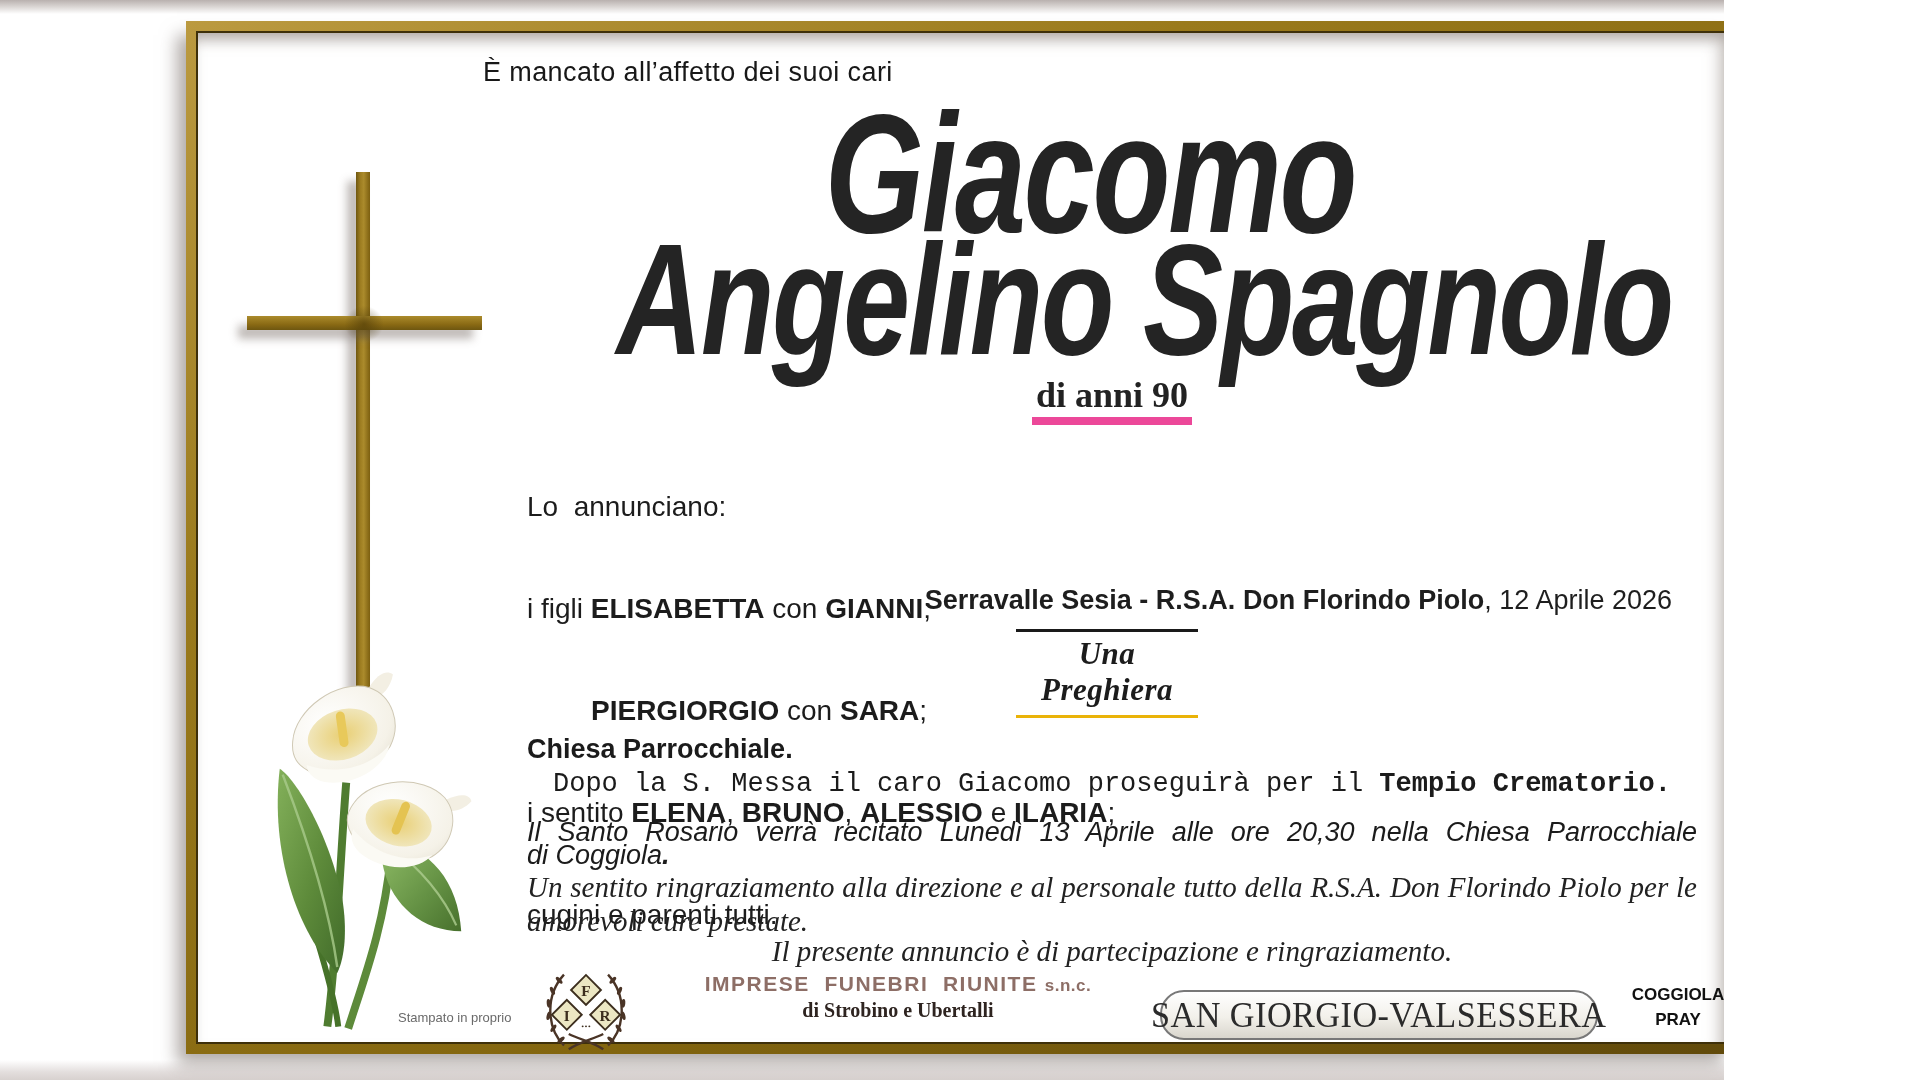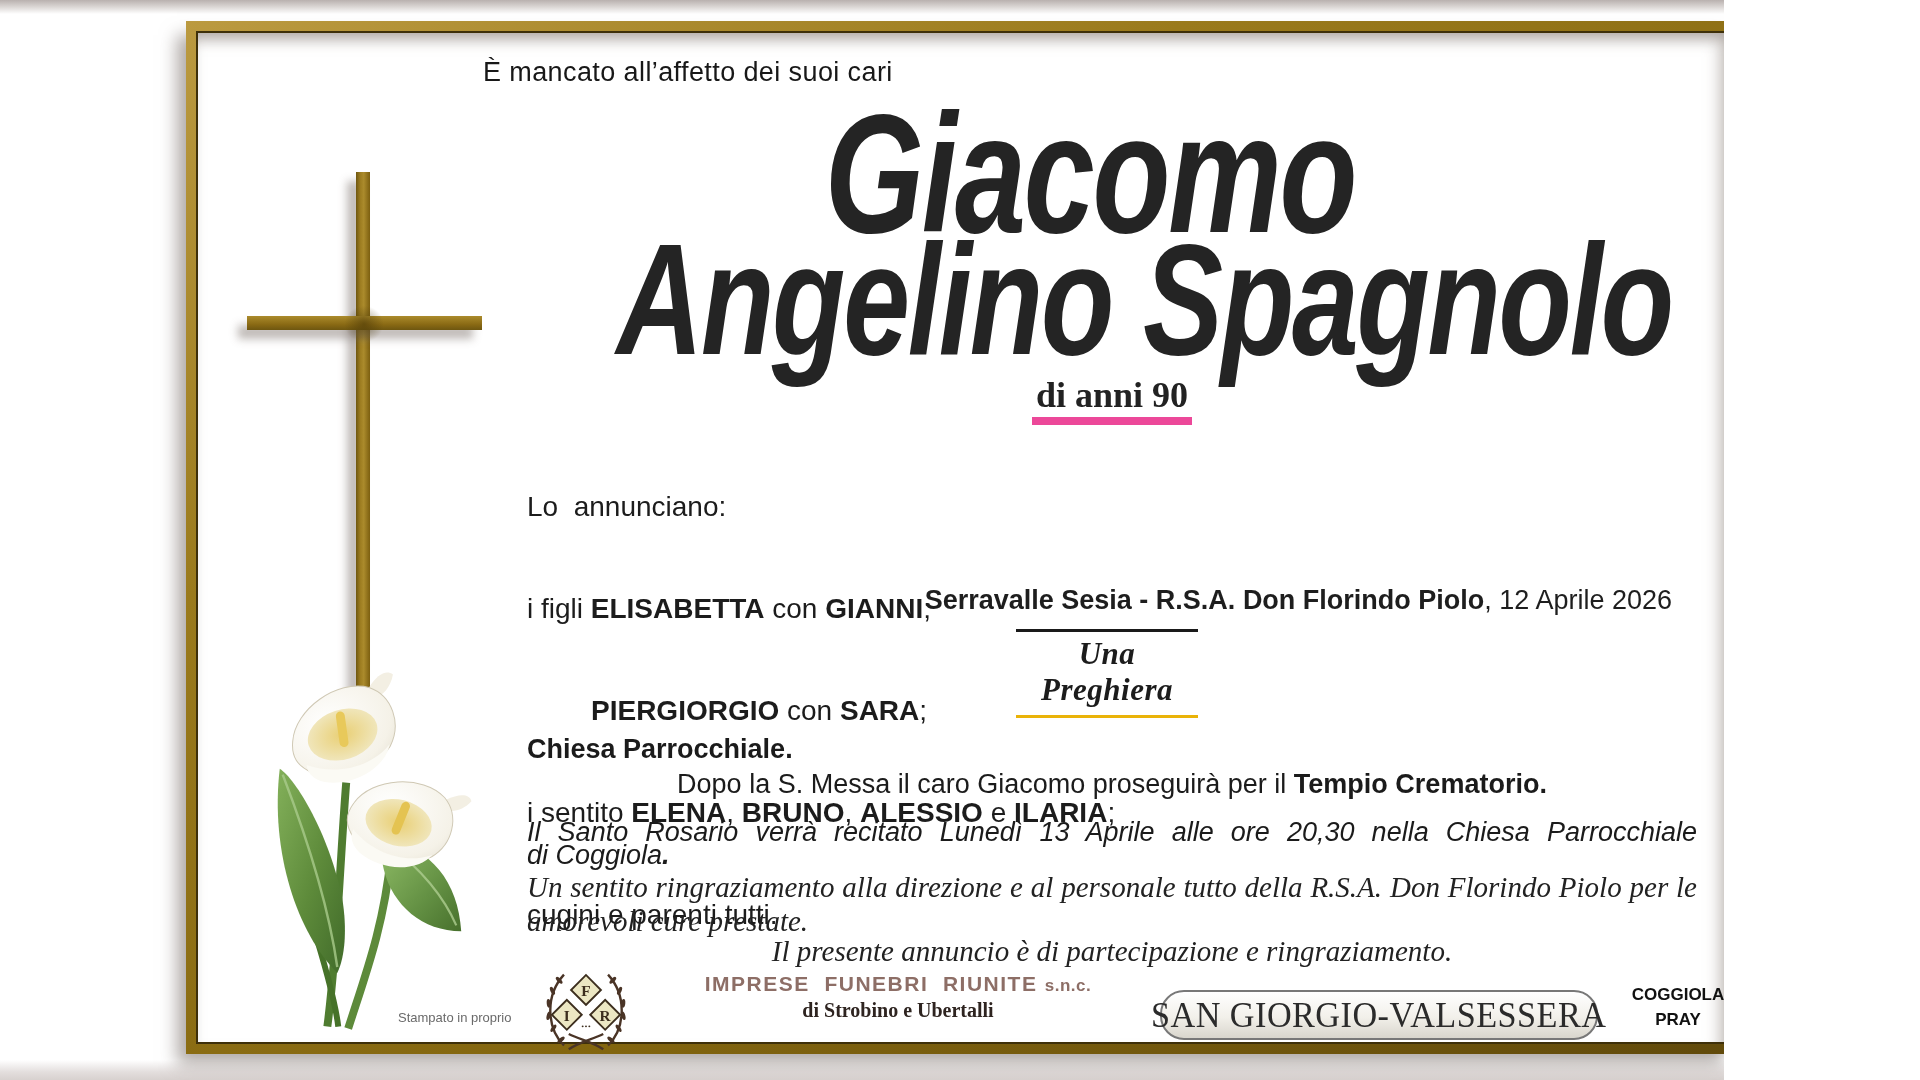--- a/index.html
+++ b/index.html
@@ -44,21 +44,21 @@
   b,.b{font-weight:bold;}
   .placedate{position:absolute;left:527px;top:585px;width:1170px;text-align:right;padding-right:0;
              box-sizing:border-box;font-size:27px;z-index:6;}
   .placedate .pr{padding-right:25px;display:inline-block;}
   .prayer{position:absolute;left:1016px;top:629px;width:182px;text-align:center;z-index:6;
           border-top:3px solid #1a1a1a;border-bottom:3px solid #eab308;padding:4px 0 7px;
           font-family:"Liberation Serif","DejaVu Serif",serif;font-weight:bold;font-style:italic;
           font-size:31px;letter-spacing:.5px;color:#1c1c1c;}
   .fpar{position:absolute;left:527px;width:1170px;font-size:27px;line-height:33px;z-index:6;color:#1b1b1b;}
   .just{text-align:justify;text-align-last:justify;}
-  .cent{text-align:center;}
+  .cent{text-align:center;font-family:Liberation Mono, monospace;}
   .it{font-style:italic;}
   .serit{font-family:"Liberation Serif","DejaVu Serif",serif;font-style:italic;font-size:29px;color:#222;}
   .f1{top:698px;} .f2{top:733px;} .f3{top:768px;} .f4{top:804px;margin-top:12px;} .f5{top:839px;}
   .f6{top:871px;} .f7{top:905px;} .f8{top:935px;}
   
   .printed{position:absolute;left:398px;top:1010px;font-size:13px;color:#6a6a6a;z-index:6;}
   .logo{position:absolute;left:538px;top:965px;width:96px;height:92px;z-index:6;}
   .company{position:absolute;left:653px;top:972px;width:490px;z-index:6;text-align:center;}
   .company .l1{font-size:21px;font-weight:bold;letter-spacing:1.5px;color:#8d6e66;white-space:pre-wrap;}
   .company .snc{font-size:17px;letter-spacing:.5px;}

